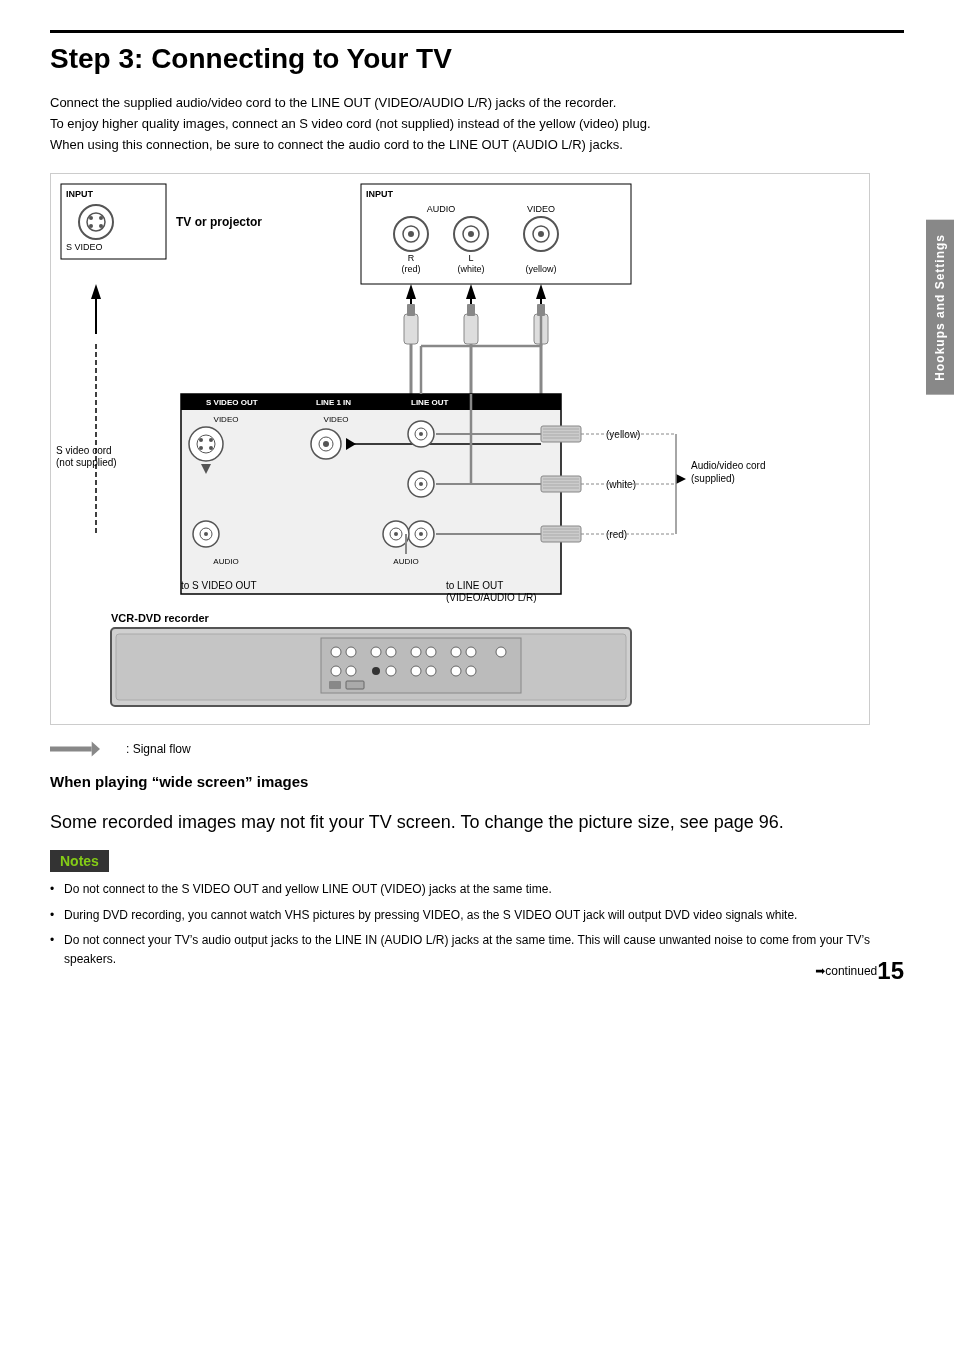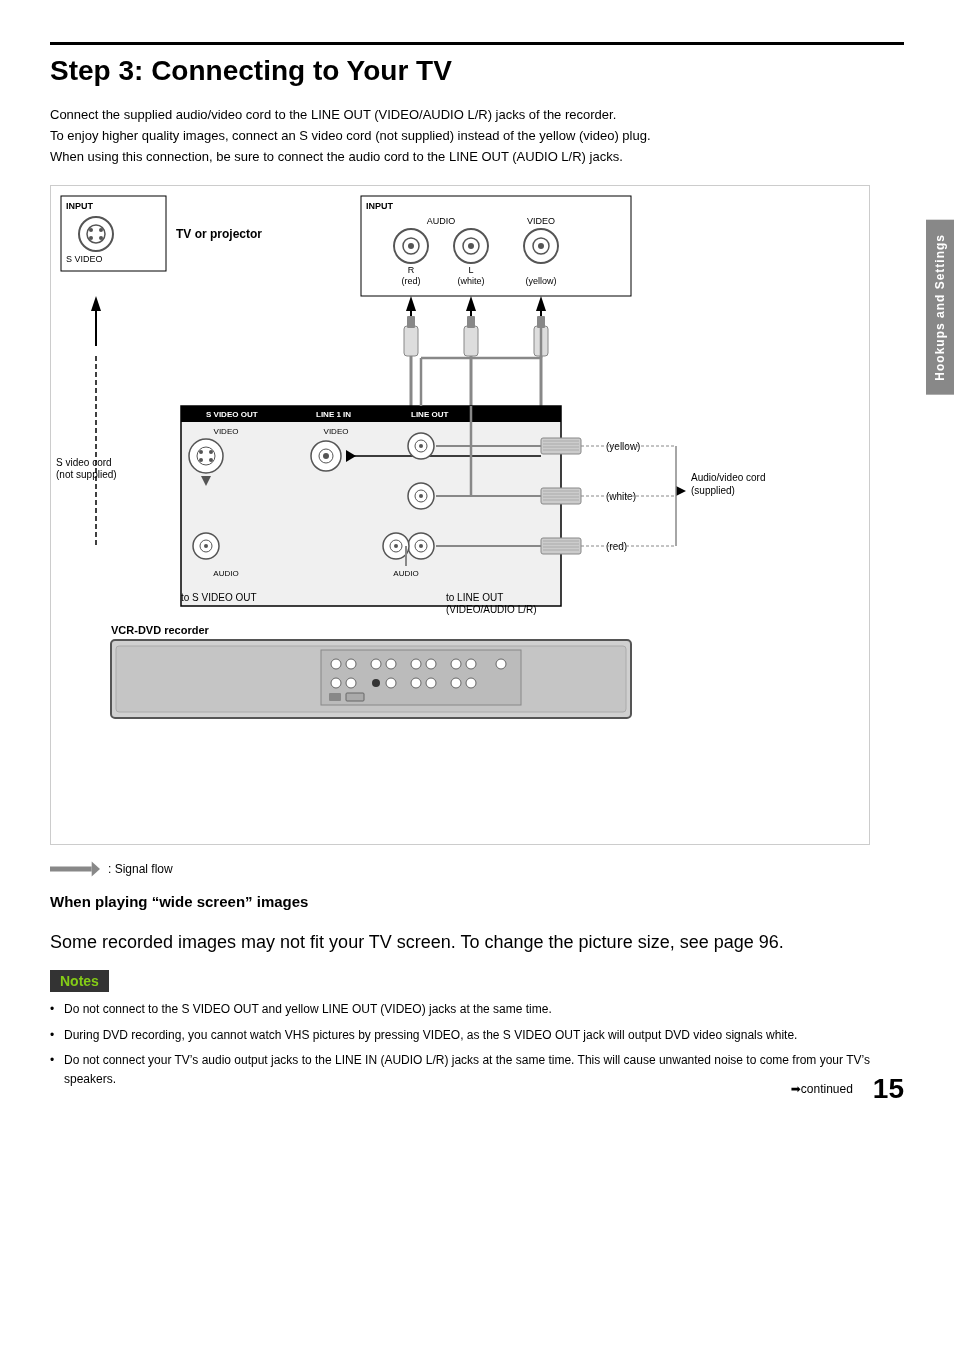--- a/index.html
+++ b/index.html
@@ -7,21 +7,21 @@
       font-family: Arial, Helvetica, sans-serif;
       background: #fff;
       color: #000;
       width: 954px;
       min-height: 1352px;
       position: relative;
       overflow-x: hidden;
     }
 
     .page-container {
-      padding: 42px 50px 30px 50px;
+      padding: 30px 50px 30px 50px;
       position: relative;
     }
 
     .top-border {
       border-top: 3px solid #000;
       margin-bottom: 10px;
     }
 
     .page-title {
       font-size: 28px;
@@ -54,21 +54,21 @@
       min-height: 160px;
       display: flex;
       align-items: center;
       justify-content: center;
     }
 
     
     .signal-flow {
       display: flex;
       align-items: center;
-      gap: 8px;
+      gap: 26px;
       font-size: 12px;
       margin-bottom: 16px;
     }
     .signal-arrow {
       display: inline-flex;
       align-items: center;
     }
     .signal-arrow svg {
       width: 50px;
       height: 16px;
@@ -116,35 +116,35 @@
       left: 0;
     }
 
     
     .page-footer {
       position: absolute;
       bottom: 20px;
       right: 50px;
       display: flex;
       align-items: center;
-      gap: 20px;
+      gap: 0;
       font-size: 13px;
     }
     .continued-arrow {
       font-size: 12px;
     }
     .page-num {
-      font-size: 28px;
+      font-size: 24px;
       font-weight: bold;
     }
 
     
     .diagram-svg-container {
       width: 820px;
-      height: 660px;
+      height: 552px;
       border: 1px solid #ccc;
       margin-bottom: 16px;
       position: relative;
     }
   </style>
 </head>
 <body>
 
 <div class="page-container">
   <div class="top-border"></div>

